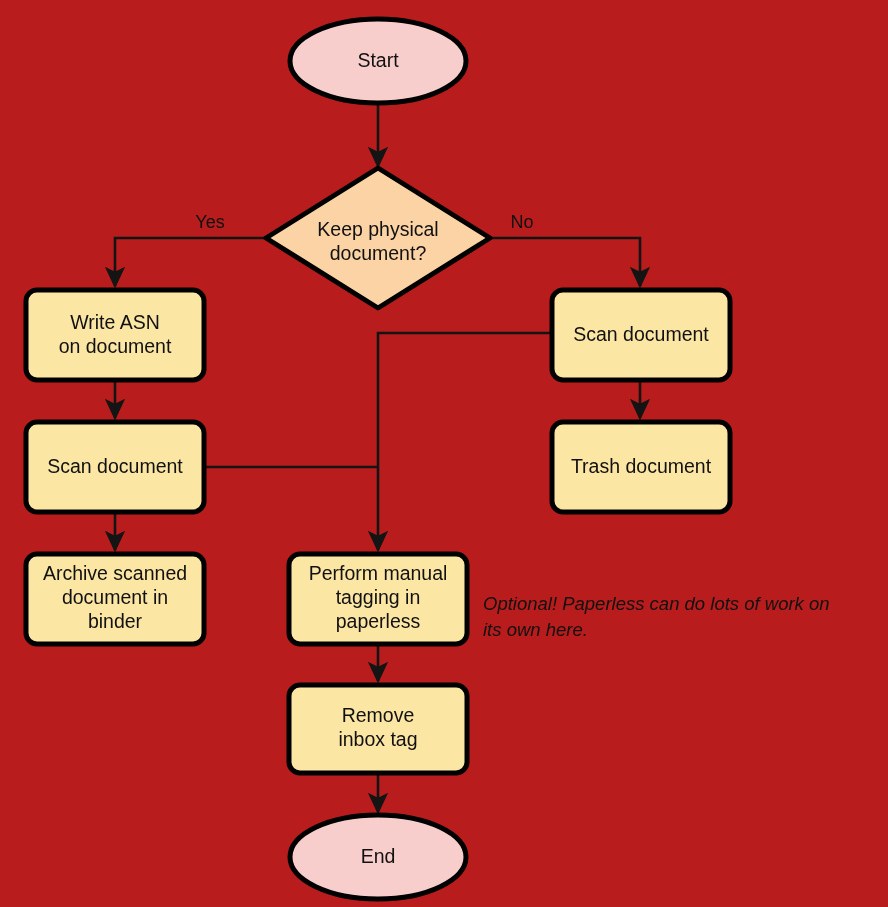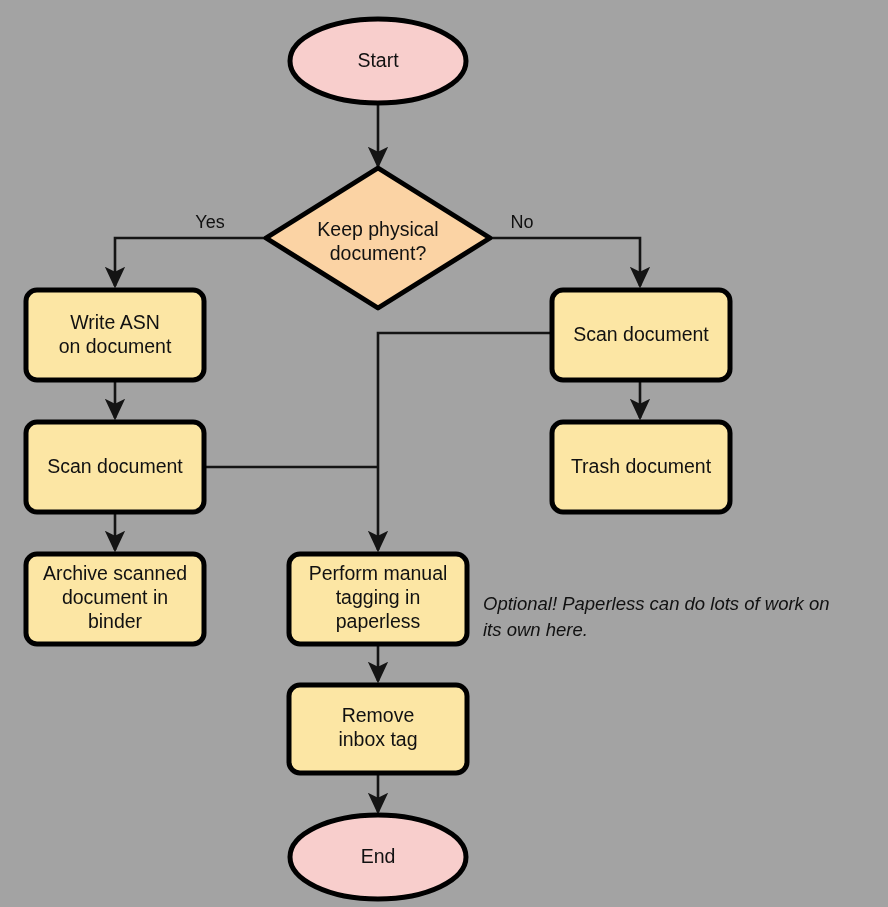--- a/index.html
+++ b/index.html
@@ -10,21 +10,21 @@
   body {
     width: 888px;
     height: 907px;
     font-family: "Liberation Sans", sans-serif;
     overflow: hidden;
   }
   #flowchart-canvas {
     position: relative;
     width: 888px;
     height: 907px;
-    background: #a3a3a3;
+    background: #b91c1c;
   }
   svg.diagram {
     position: absolute;
     top: 0;
     left: 0;
     width: 888px;
     height: 907px;
     display: block;
   }
   .node-text {

